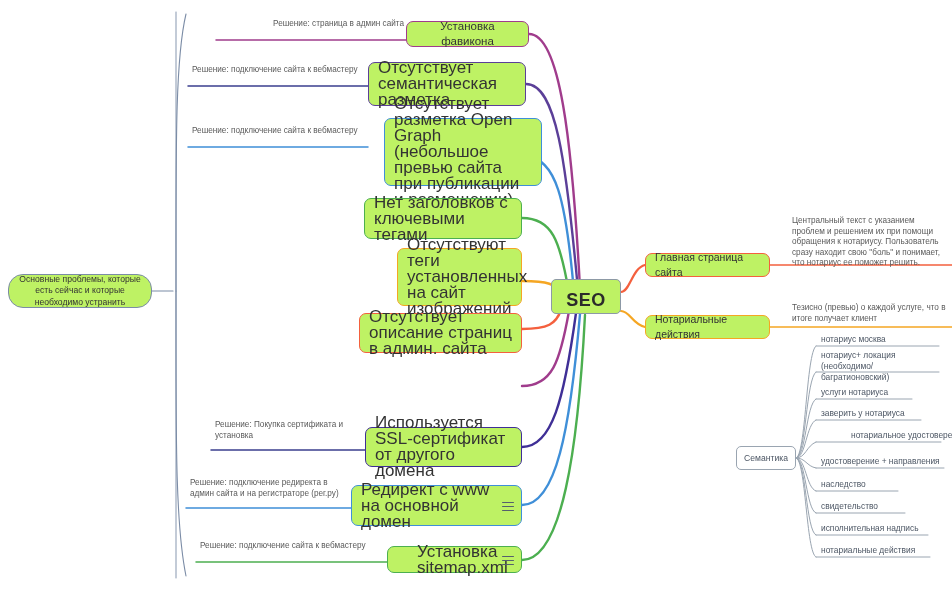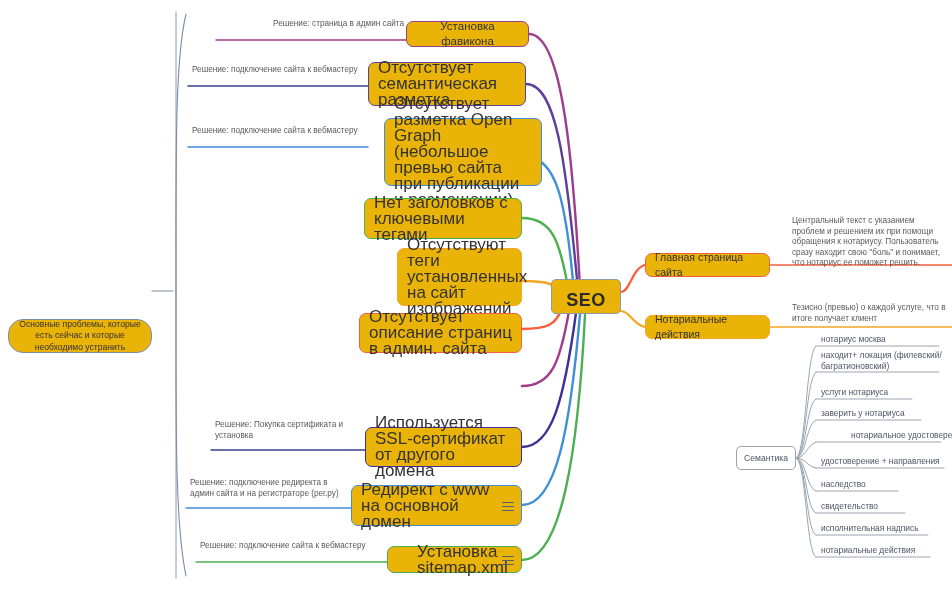--- a/index.html
+++ b/index.html
@@ -6,21 +6,21 @@
   body{
     width:952px;height:589px;position:relative;overflow:hidden;
     font-family:"Liberation Sans","DejaVu Sans",sans-serif;
     color:#3b3b3b;
   }
   #canvas{position:absolute;inset:0;width:952px;height:589px;}
   svg.links{position:absolute;left:0;top:0;width:952px;height:589px;pointer-events:none;}
 
   .node{
     position:absolute;box-sizing:border-box;
-    border:1.6px solid #9aa5b1;border-radius:7px;background:#eab308;
+    border:1.6px solid #9aa5b1;border-radius:7px;background:#bef264;
     display:flex;align-items:center;
     font-size:11.5px;line-height:15px;color:#333333;
     padding:5px 9px;
   }
   .node.center{
     border:1.6px solid #8d99a6;border-radius:5px;
     font-weight:bold;font-size:18px;color:#2b2b2b;
     justify-content:center;letter-spacing:.5px;
   }
   .node.big{font-size:17px;line-height:16px;}
@@ -112,21 +112,21 @@
         <path d="M816,442 L941,442"></path>
         <path d="M816,468 L944,468"></path>
         <path d="M816,491 L898,491"></path>
         <path d="M816,513 L905,513"></path>
         <path d="M816,535 L928,535"></path>
         <path d="M816,557 L930,557"></path>
       </g>
     </g>
   </svg>
 
-  <div class="node" style="left:8px;top:274px;width:144px;height:34px;border-color:#7b8ca6;border-radius:15px;margin-top:45px;">
+  <div class="node" style="left:8px;top:274px;width:144px;height:34px;border-color:#7b8ca6;border-radius:15px;">
     <span class="txt" style="text-align:center;font-size:8.6px;line-height:11.5px;">Основные проблемы, которые есть сейчас и которые необходимо устранить</span>
   </div>
 
   <div class="node center" style="left:551px;top:279px;width:70px;height:35px;align-items:flex-end;">
     <span class="txt" style="text-align:center;">SEO</span>
   </div>
 
   <div class="plain r" style="left:216px;top:19px;width:190px;">
     <span>Решение: страница в админ сайта</span>
   </div>
@@ -208,21 +208,21 @@
     <span>Тезисно (превью) о каждой услуге, что в итоге получает клиент</span>
   </div>
 
   <div class="sem-box" style="left:736px;top:446px;width:60px;height:24px;">
     <span>Семантика</span>
   </div>
 
   <div class="sem-item" style="left:818px;top:334px;width:128px;">
     <span>нотариус москва</span></div>
   <div class="sem-item" style="left:818px;top:350px;width:128px;">
-    <span>находит+ локация (филевский/ багратионовский)</span></div>
+    <span>нотариус+ локация (необходимо/ багратионовский)</span></div>
   <div class="sem-item" style="left:818px;top:387px;width:128px;">
     <span>услуги нотариуса</span></div>
   <div class="sem-item" style="left:818px;top:408px;width:128px;">
     <span>заверить у нотариуса</span></div>
   <div class="sem-item" style="left:848px;top:430px;width:132px;">
     <span>нотариальное удостоверение</span></div>
   <div class="sem-item" style="left:818px;top:456px;width:132px;">
     <span>удостоверение + направления</span></div>
   <div class="sem-item" style="left:818px;top:479px;width:128px;">
     <span>наследство</span></div>

